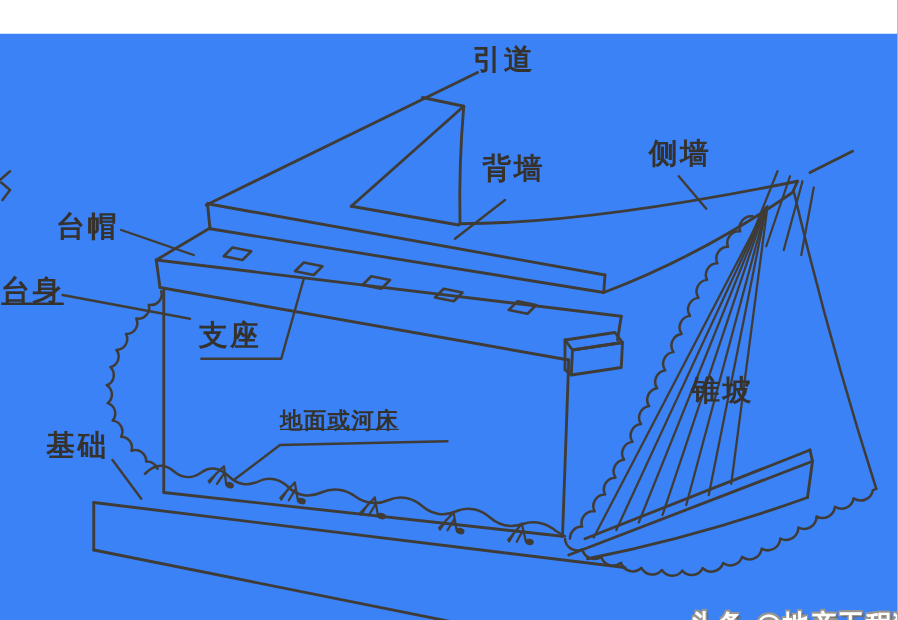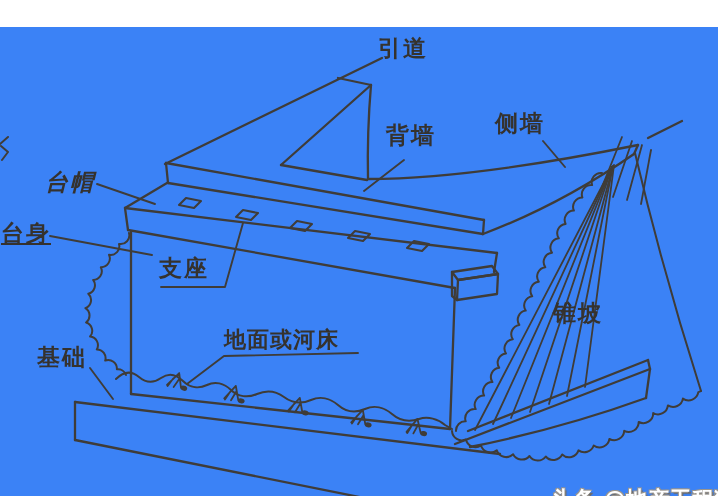--- a/index.html
+++ b/index.html
@@ -15,21 +15,21 @@
   .lbl{
     position:absolute;
     color:#35322e;
     font-size:23px;
     font-weight:600;
     letter-spacing:2px;
     white-space:nowrap;
     line-height:1.1;
     user-select:none;
   }
-  .lbl.small{font-size:22px;letter-spacing:1px;}
+  .lbl.small{font-size:18px;letter-spacing:1px;text-decoration:underline;}
   #watermark{
     position:absolute;
     left:552px;top:458px;
     font-family:"DejaVu Sans","Liberation Sans",sans-serif;
     font-size:21px;
     font-weight:700;
     letter-spacing:1px;
     color:#ffffff;
     text-shadow:-1px -1px 0 #9a958e, 1px -1px 0 #9a958e,
                 -1px 1px 0 #9a958e, 2px 2px 1px #6f6a63;
@@ -173,22 +173,22 @@
       <path d="M97,157 L155,177"></path>
       <path d="M50,209 L152,228"></path>
       <path d="M161,260 L225,260 L243,196"></path>
       <path d="M358,326 L224,329 L187,357"></path>
       <path d="M90,341 L113,372"></path>
     </g>
   </svg>
 
   <div class="lbl" style="left:378px;top:8px;">引道</div>
   <div class="lbl" style="left:386px;top:95px;">背墙</div>
-  <div class="lbl" style="left:495px;top:83px;text-align:center;">侧墙</div>
-  <div class="lbl" style="left:45px;top:142px;font-style:italic;">台帽</div>
+  <div class="lbl" style="left:519px;top:83px;text-align:center;">侧墙</div>
+  <div class="lbl" style="left:45px;top:142px;">台帽</div>
   <div class="lbl" style="left:1px;top:193px;text-decoration:underline;">台身</div>
   <div class="lbl" style="left:159px;top:231px;font-family:Liberation Mono, monospace;">支座</div>
   <div class="lbl" style="left:553px;top:273px;text-align:center;">锥坡</div>
   <div class="lbl small" style="left:224px;top:300px;">地面或河床</div>
   <div class="lbl" style="left:37px;top:317px;">基础</div>
 
   <div id="watermark">头条 @地产工程狮</div>
 </div>
 
 </body></html>

